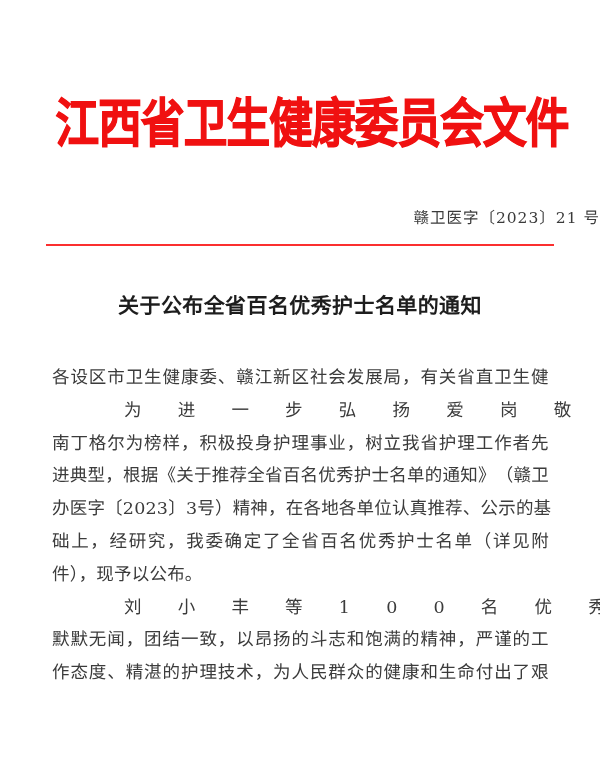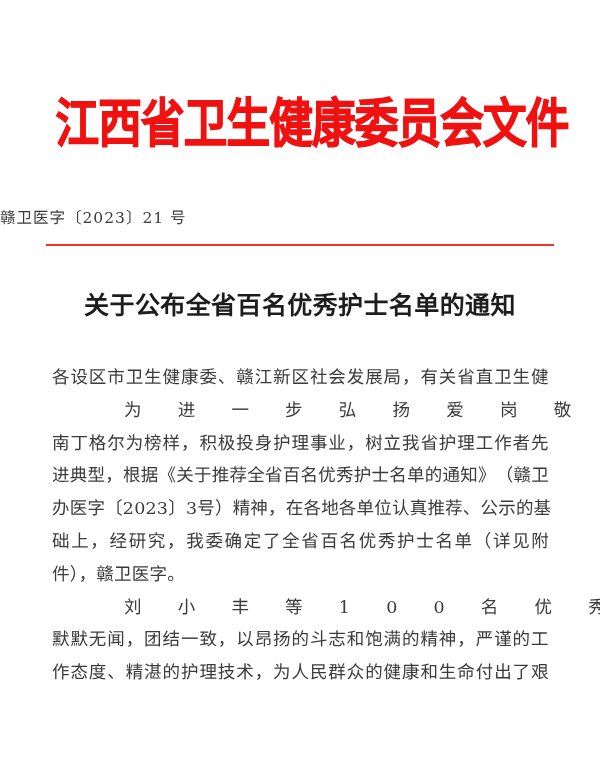--- a/index.html
+++ b/index.html
@@ -47,21 +47,21 @@
     transform: scaleX(0.99);
     transform-origin: center;
   }
 
   
   .doc-number {
     position: absolute;
     left: 0;
     top: 206px;
     width: 600px;
-    text-align: left;
+    text-align: right;
     font-size: 15.5px;
     line-height: 24px;
     color: #3a3a3a;
     letter-spacing: 1px;
     font-family: "DejaVu Serif", "Liberation Serif", serif;
   }
 
   
   .red-rule {
     position: absolute;
@@ -72,21 +72,21 @@
     background: #fb2f2f;
   }
 
   
   .headline {
     position: absolute;
     left: 0;
     top: 289px;
     width: 600px;
     text-align: center;
-    font-size: 25px;
+    font-size: 21px;
     line-height: 34px;
     font-weight: 700;
     color: #1d1d1d;
     letter-spacing: 0.4px;
     font-family: "DejaVu Serif", "Liberation Serif", serif;
   }
 
   
   .body-block {
     position: absolute;
@@ -288,21 +288,21 @@
         <span>秀</span>
         <span>护</span>
         <span>士</span>
         <span>名</span>
         <span>单</span>
         <span>（</span>
         <span>详</span>
         <span>见</span>
         <span>附</span>
       </div>
-      <div class="body-line">件），赣卫医字。</div>
+      <div class="body-line">件），现予以公布。</div>
       <div class="body-line justify indent">
         <span>刘</span>
         <span>小</span>
         <span>丰</span>
         <span>等</span>
         <span> </span>
         <span>1</span>
         <span>0</span>
         <span>0</span>
         <span> </span>

